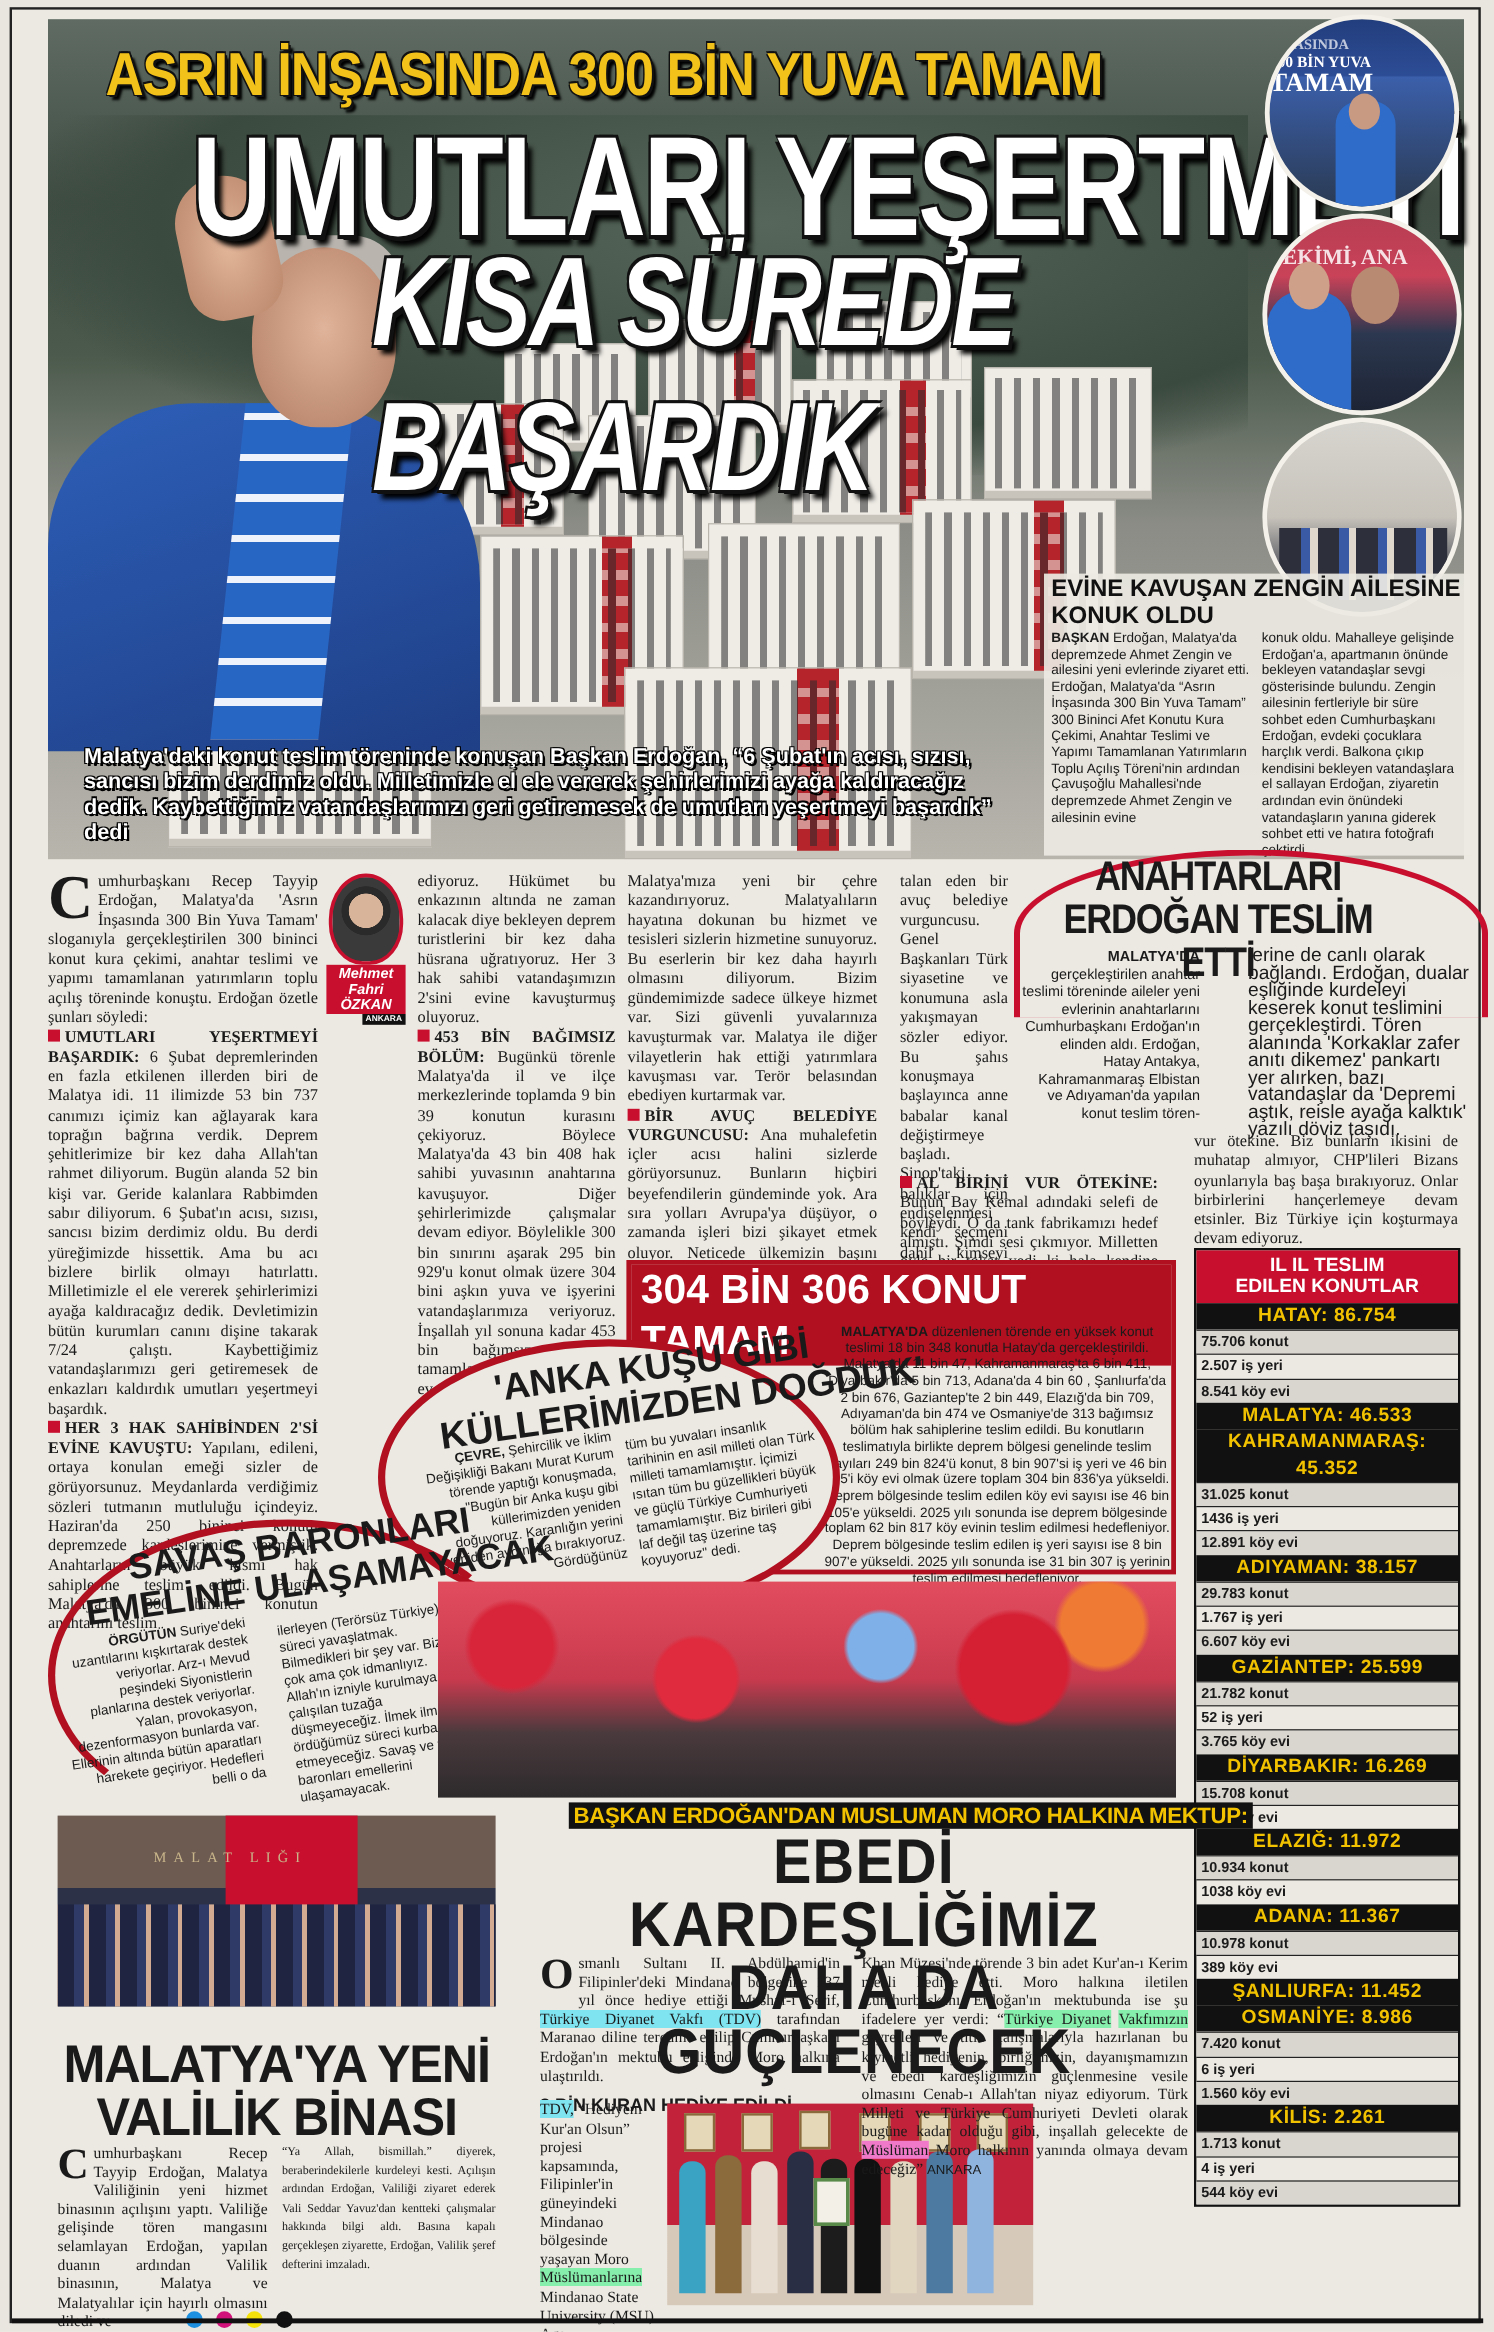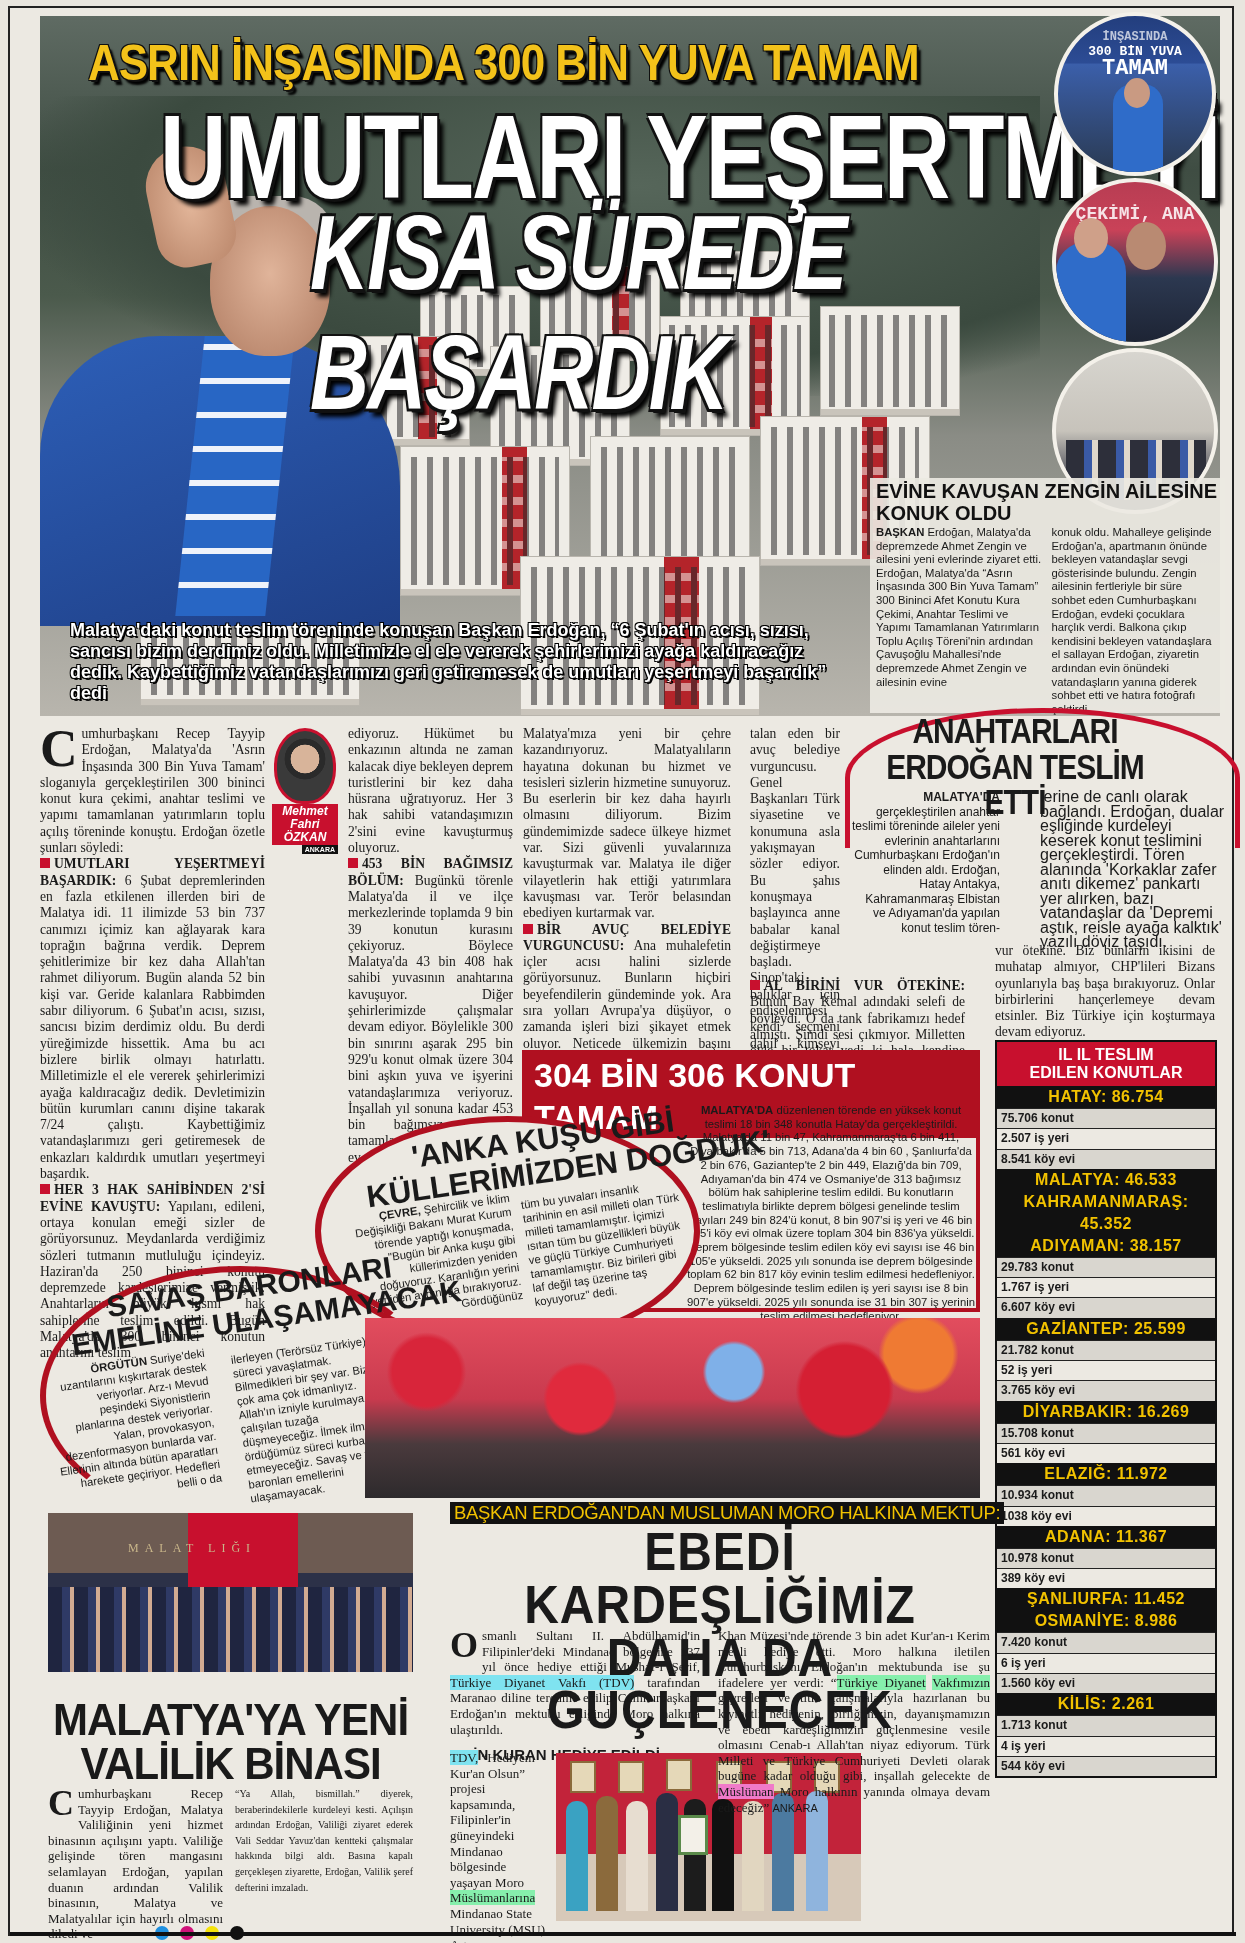--- a/index.html
+++ b/index.html
@@ -20,21 +20,21 @@
   .hand{position:absolute;left:110px;top:-40px;width:80px;height:120px;background:radial-gradient(ellipse,#e2b599,#b88468);border-radius:40px 40px 30px 30px;transform:rotate(-12deg)}
   .kicker{left:78px;top:26px;font-family:"Liberation Sans",sans-serif;font-weight:900;font-size:44px;color:#f3c21a;letter-spacing:-1px;transform:scaleY(1.15);transform-origin:left top;text-shadow:2px 2px 0 #111,-1px -1px 0 #111,1px -1px 0 #111,-1px 1px 0 #111,4px 4px 2px #000}
   .big1,.big2{font-family:"Liberation Sans",sans-serif;font-weight:900;color:#fff;text-shadow:3px 3px 0 #111,-2px -2px 0 #111,2px -2px 0 #111,-2px 2px 0 #111,6px 6px 4px #000;letter-spacing:-2px}
   .big1{left:150px;top:82px;font-size:92px;transform:scaleY(1.28);transform-origin:left top}
   .big2{left:300px;top:185px;font-size:82px;font-style:italic;transform:scaleY(1.28);transform-origin:left top}
   .caption{left:60px;top:612px;width:780px;text-align:left;font-family:"Liberation Sans",sans-serif;font-weight:700;font-size:18px;line-height:21px;color:#fff;text-shadow:2px 2px 0 #000,-1px -1px 0 #000,1px -1px 0 #000,-1px 1px 0 #000}
   .circ{position:absolute;border-radius:50%;border:4px solid #f4f1ea;overflow:hidden}
   .circ1{left:1044px;top:4px;width:162px;height:164px;background:linear-gradient(180deg,#233e7d 0,#2c4c95 30%,#3b5faa 31%,#2a3a52 100%)}
   .circ2{left:1042px;top:170px;width:166px;height:168px;background:linear-gradient(180deg,#b83d53 0,#c94258 30%,#2c3850 60%,#1d2434 100%)}
   .circ3{left:1042px;top:340px;width:166px;height:166px;background:linear-gradient(180deg,#d7d5cf 0,#c7c3bb 50%,#4b4d57 80%,#2f3440 100%)}
-  .ctext{position:absolute;width:100%;text-align:center;font-family:Liberation Mono, monospace;font-weight:900;color:#fff}
+  .ctext{position:absolute;width:100%;font-family:Liberation Serif, serif;font-weight:900;color:#fff}
   .evine-box{left:860px;top:470px;width:355px;height:235px;background:rgba(236,233,226,.92)}
   .evine-h{font-family:"Liberation Sans",sans-serif;font-weight:900;font-size:20px;line-height:22px;color:#111;padding:2px 6px}
   .cols2{display:flex;gap:8px;padding:0 6px;font-family:"Liberation Sans",sans-serif;font-size:11.3px;line-height:13.6px}
   .cols2 p{flex:1}
   b.lead{font-weight:900}
   
   .col{position:absolute;font-size:13.6px;line-height:16.3px;text-align:justify;hyphens:auto}
   .dropcap{float:left;font-size:52px;line-height:42px;font-weight:700;margin:2px 4px 0 0}
   .sub{font-weight:700}
   .sub::before{content:"";display:inline-block;width:10px;height:10px;background:#c8102e;margin-right:4px}
@@ -67,21 +67,21 @@
   .tbl .th{background:#c8102e;color:#fff;text-align:center;font-weight:900;font-size:16px;line-height:18px;padding:4px 0}
   .tbl .prov{background:#111;color:#f2c200;text-align:center;font-weight:900;font-size:16px;line-height:22px;letter-spacing:.5px}
   .tbl .row{border-top:1.5px solid #222;font-weight:700;font-size:12px;line-height:19.3px;padding-left:4px}
   .tbl .row:nth-child(odd){background:#d9d6cf}
   
   .valphoto{left:38px;top:1505px;width:365px;height:159px;background:linear-gradient(180deg,#6d5b52 0 38%,#2c3148 38% 100%)}
   .flag{position:absolute;background:#c8102e}
   .people{position:absolute;left:0;bottom:0;width:100%;height:85px;background:repeating-linear-gradient(90deg,#1f2540 0 14px,#2f3a66 14px 22px,#d2ab92 22px 26px)}
   .val-h{left:38px;top:1692px;width:365px;text-align:center;font-family:"Liberation Sans",sans-serif;font-weight:900;font-size:42px;line-height:42px;transform:scaleY(1.05);letter-spacing:-1px}
   
-  .moro-k{left:440px;top:1494px;font-family:"Liberation Sans",sans-serif;font-weight:400;font-size:18.5px;color:#f2c200;background:#111;padding:0 4px;letter-spacing:-.3px}
+  .moro-k{left:464px;top:1494px;font-family:"Liberation Sans",sans-serif;font-weight:700;font-size:18.5px;color:#f2c200;background:#111;padding:0 4px;letter-spacing:-.3px}
   .moro-h{left:440px;top:1518px;width:540px;font-family:"Liberation Sans",sans-serif;font-weight:900;font-size:48px;line-height:48px;letter-spacing:1px;text-align:center;transform:scaleY(1.1);transform-origin:top}
   .hl-c{background:#7fe3f0}.hl-o{background:#86efac}.hl-p{background:#f07ac9}
   .moro-photo{left:546px;top:1745px;width:305px;height:168px;background:linear-gradient(180deg,#c2233a 0 60%,#d7c9b9 60%)}
   .portrait{position:absolute;width:26px;height:32px;background:#e5d8b8;border:2px solid #8a6a3a}
   .fig{position:absolute;bottom:10px;width:22px;border-radius:10px 10px 0 0}
   .cmyk{position:absolute;top:1918px;width:14px;height:14px;border-radius:50%}
   .bottom-bar{left:0;top:1924px;width:1226px;height:4px;background:#111}
 </style>
 </head>
 <body>
@@ -249,20 +249,25 @@
       </div>
     <div id="tbl-body">
         <div class="prov">HATAY: 86.754</div>
         <div>
           <div class="row">75.706 konut</div>
           <div class="row">2.507 iş yeri</div>
           <div class="row">8.541 köy evi</div>
         </div>
         <div class="prov">MALATYA: 46.533</div>
         <div class="prov">KAHRAMANMARAŞ: 45.352</div>
+        <div>
+          <div class="row">31.025 konut</div>
+          <div class="row">1436 iş yeri</div>
+          <div class="row">12.891 köy evi</div>
+        </div>
         <div class="prov">ADIYAMAN: 38.157</div>
         <div>
           <div class="row">29.783 konut</div>
           <div class="row">1.767 iş yeri</div>
           <div class="row">6.607 köy evi</div>
         </div>
         <div class="prov">GAZİANTEP: 25.599</div>
         <div>
           <div class="row">21.782 konut</div>
           <div class="row">52 iş yeri</div>

